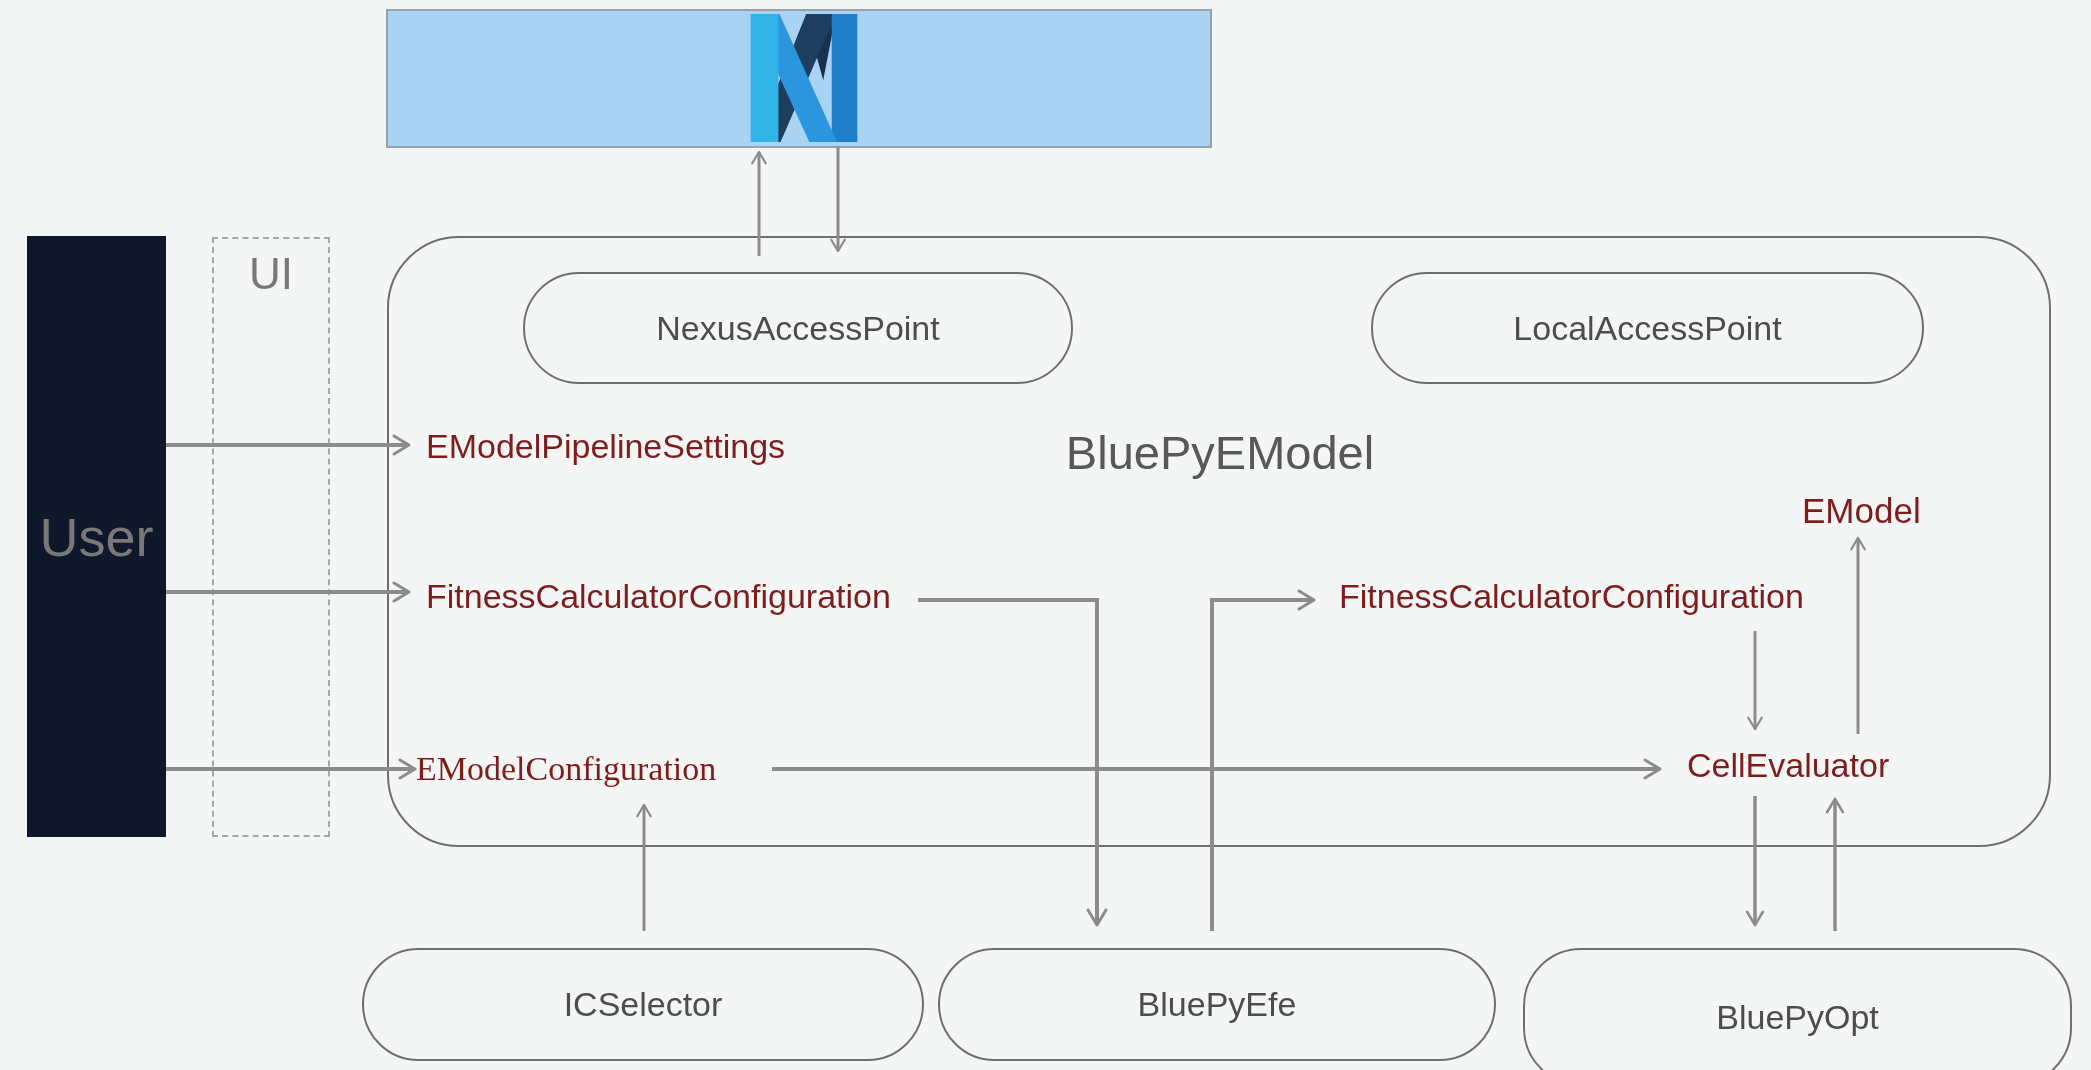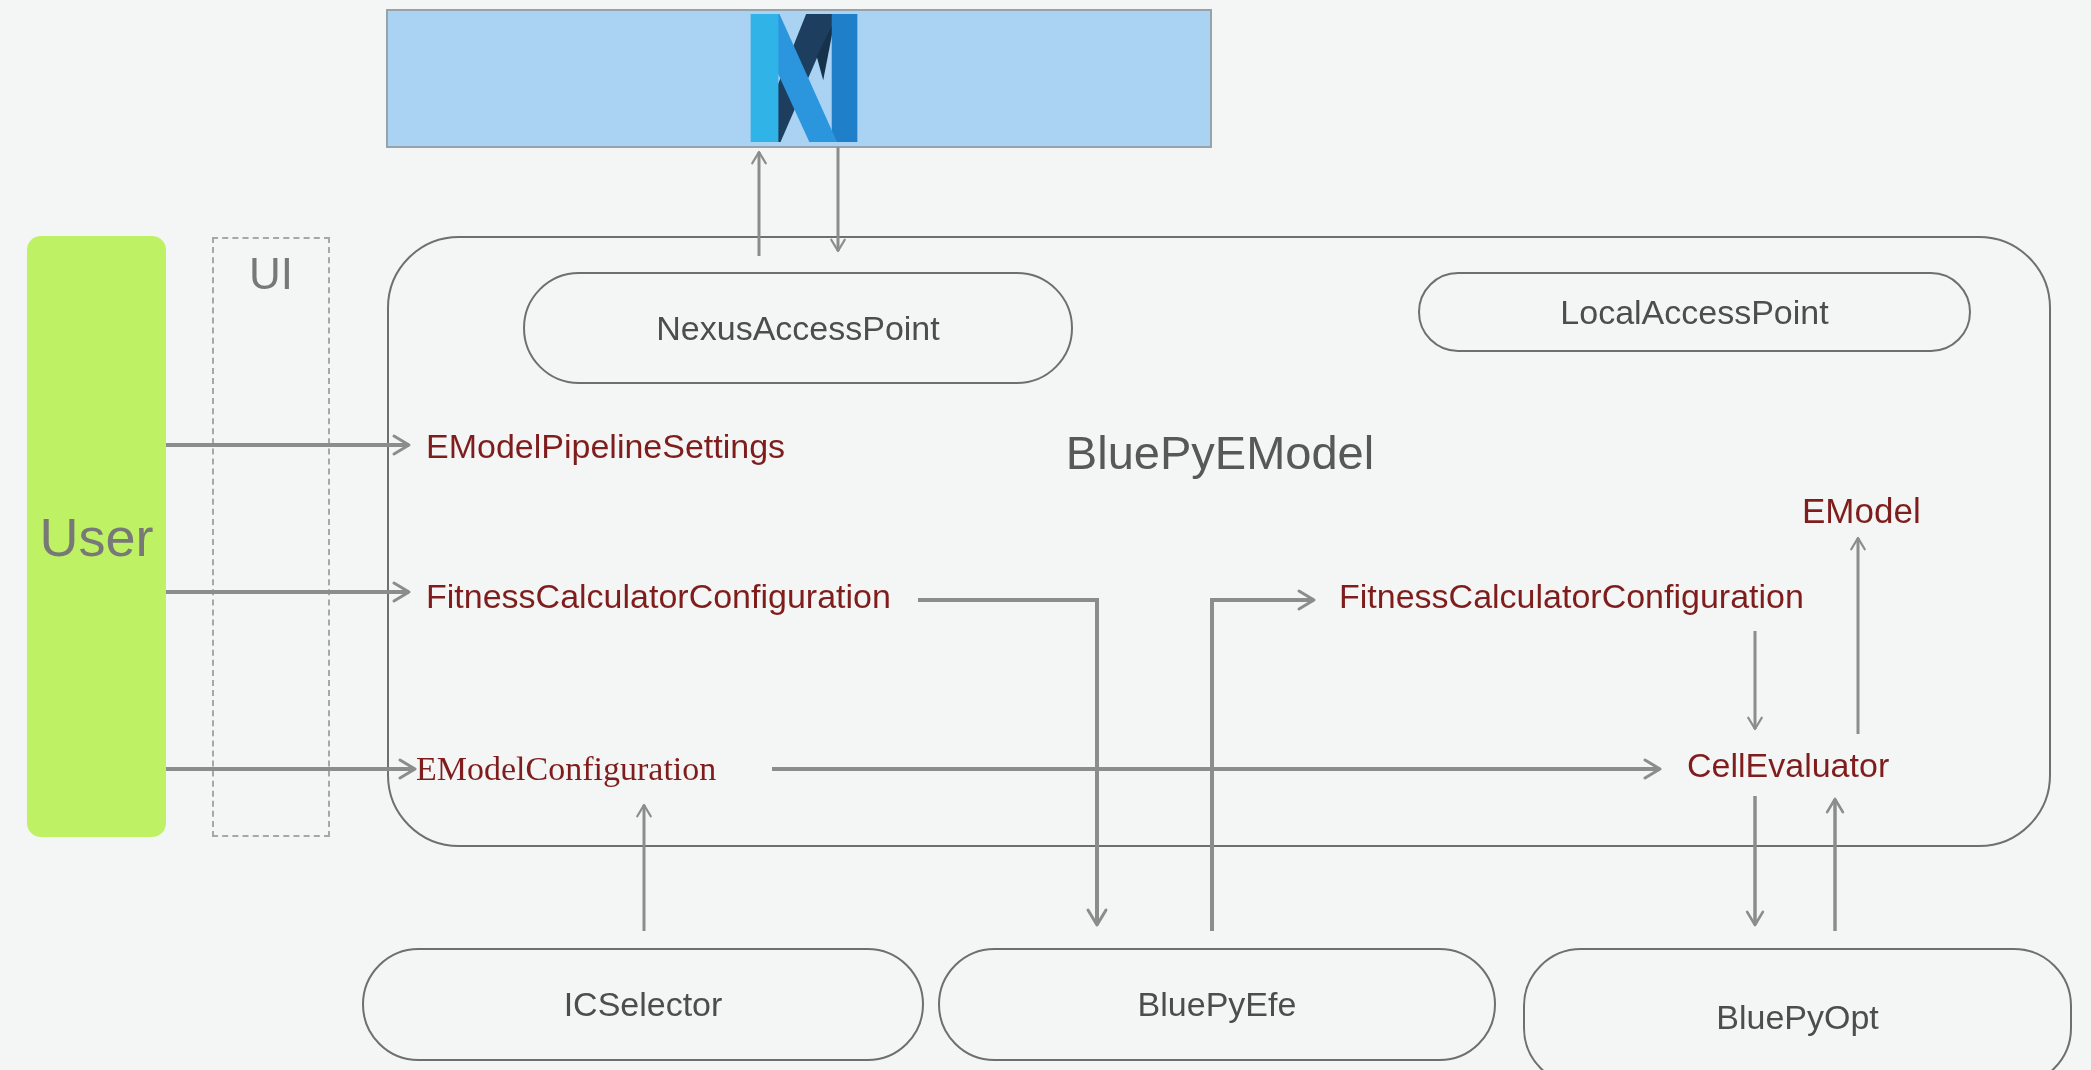--- a/index.html
+++ b/index.html
@@ -12,22 +12,22 @@
   }
   .abs{position:absolute;}
   
   .banner{
     left:386px;top:9px;width:822px;height:135px;
     background:#a9d2f3;border:2px solid #98a2ab;
   }
   .logo-svg{position:absolute;left:360px;top:3px;width:112px;height:128px;}
   .user-box{
     left:27px;top:236px;width:139px;height:601px;
-    background:#bef264;
-    display:flex;align-items:center;justify-content:center;border-radius:14px;
+    background:#0f172a;
+    display:flex;align-items:center;justify-content:center;
   }
   .user-box span{font-size:54px;color:#787878;}
   .ui-box{
     left:212px;top:237px;width:118px;height:600px;
     border:2px dashed #a3a9a9;
     box-sizing:border-box;
     display:flex;justify-content:center;align-items:flex-start;
     padding-top:10px;
   }
   .ui-box span{font-size:44px;color:#787878;}
@@ -38,21 +38,21 @@
   }
   .pill{
     border:2px solid #6f6f6f;border-radius:58px;
     box-sizing:border-box;
     display:flex;align-items:center;justify-content:center;
     background:transparent;
     margin-top:16px;
   }
   .pill span{font-size:34px;color:#4d4d4d;}
   .pill.nexus{left:523px;top:256px;width:550px;height:112px;}
-  .pill.local{left:1418px;top:256px;width:553px;height:80px;}
+  .pill.local{left:1371px;top:256px;width:553px;height:112px;}
   .pill.icsel{left:362px;top:932px;width:562px;height:113px;}
   .pill.efe{left:938px;top:932px;width:558px;height:113px;justify-content:center;}
   .pill.opt{left:1523px;top:932px;width:549px;height:138px;}
   
   .node-label{
     font-size:34px;color:#7f1d1d;white-space:nowrap;
     transform:translateY(-50%);
     z-index:10;
   }
   .title-label{

